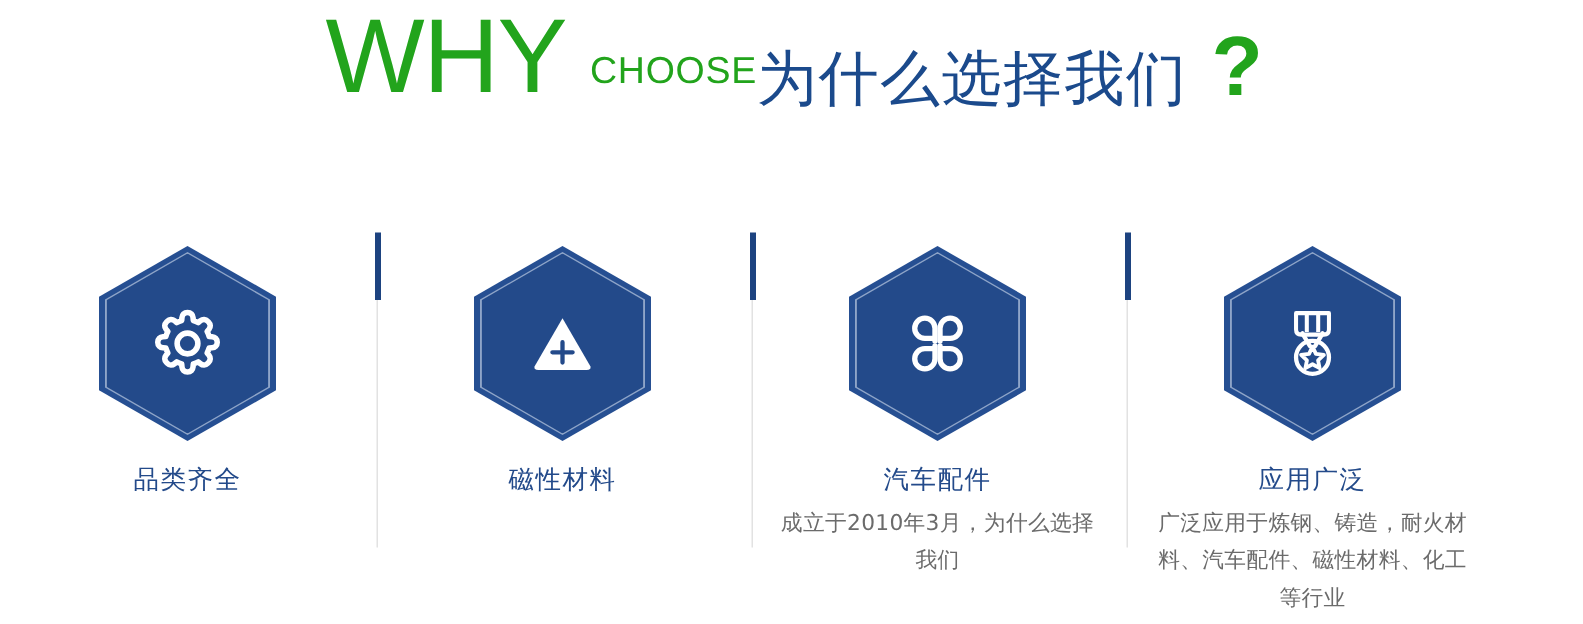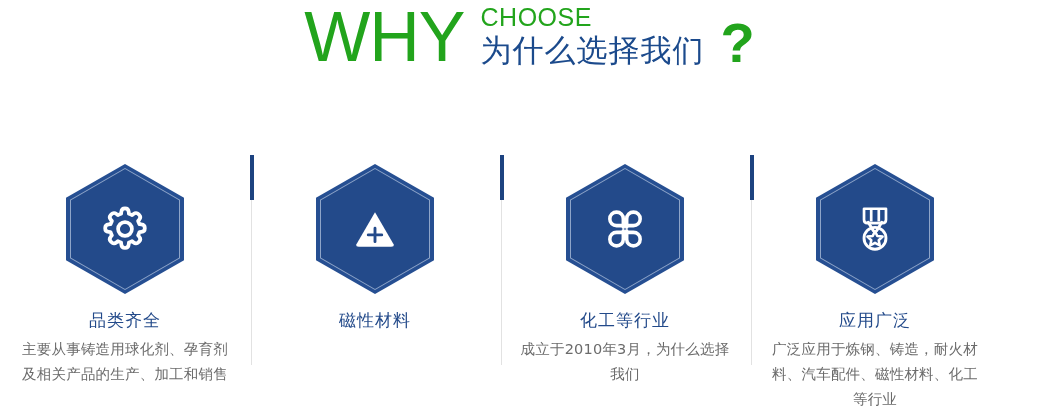--- a/index.html
+++ b/index.html
@@ -21,46 +21,46 @@
     left: 0;
     top: 0;
     width: 1055px;
     height: 100px;
     display: flex;
     justify-content: center;
     align-items: flex-start;
   }
   #title-inner {
     display: flex;
-    align-items: center;
+    align-items: flex-end;
     margin-left: 4px;
   }
   #title-why {
     font-size: 70px;
     line-height: 70px;
     font-weight: 400;
     color: #22a41c;
     letter-spacing: -1px;
     margin-top: 2px;
     font-family: "Liberation Sans", "DejaVu Sans", sans-serif;
   }
   #title-mid {
     display: flex;
-    flex-direction: column;
+    flex-direction: row;
     margin-left: 16px;
     margin-top: 1px;
   }
   #title-choose {
     font-size: 25px;
     line-height: 27px;
     color: #22a41c;
     letter-spacing: 0.5px;
   }
   #title-cn {
-    font-size: 31px;
+    font-size: 40px;
     line-height: 38px;
     color: #1b4a8c;
     letter-spacing: 1px;
     font-family: "DejaVu Sans", "Liberation Sans", sans-serif;
   }
   #title-qmark {
     font-size: 56px;
     line-height: 56px;
     font-weight: 700;
     color: #22a41c;
@@ -184,21 +184,20 @@
       <div class="hex-line"></div>
       <div class="hex-inner"></div>
       <svg class="hex-icon" viewBox="0 0 64 64">
         <g fill="none" stroke="#ffffff" stroke-width="4.4" stroke-linejoin="round" stroke-linecap="round">
           <path d="M32 7.5 c2.7 0 4.2 1.9 4.4 4.1 l0.2 2.3 a18.6 18.6 0 0 1 3.9 1.6 l1.8-1.5 c1.7-1.4 4.1-1.3 5.6 0.3 l0.8 0.8 c1.6 1.6 1.7 3.9 0.3 5.6 l-1.5 1.8 a18.6 18.6 0 0 1 1.6 3.9 l2.3 0.2 c2.2 0.2 4.1 1.7 4.1 4.4 s-1.9 4.2-4.1 4.4 l-2.3 0.2 a18.6 18.6 0 0 1-1.6 3.9 l1.5 1.8 c1.4 1.7 1.3 4-0.3 5.6 l-0.8 0.8 c-1.5 1.6-3.9 1.7-5.6 0.3 l-1.8-1.5 a18.6 18.6 0 0 1-3.9 1.6 l-0.2 2.3 c-0.2 2.2-1.7 4.1-4.4 4.1 s-4.2-1.9-4.4-4.1 l-0.2-2.3 a18.6 18.6 0 0 1-3.9-1.6 l-1.8 1.5 c-1.7 1.4-4.1 1.3-5.6-0.3 l-0.8-0.8 c-1.6-1.6-1.7-3.9-0.3-5.6 l1.5-1.8 a18.6 18.6 0 0 1-1.6-3.9 l-2.3-0.2 c-2.2-0.2-4.1-1.7-4.1-4.4 s1.9-4.2 4.1-4.4 l2.3-0.2 a18.6 18.6 0 0 1 1.6-3.9 l-1.5-1.8 c-1.4-1.7-1.3-4 0.3-5.6 l0.8-0.8 c1.5-1.6 3.9-1.7 5.6-0.3 l1.8 1.5 a18.6 18.6 0 0 1 3.9-1.6 l0.2-2.3 C27.8 9.4 29.3 7.5 32 7.5 Z"></path>
           <circle cx="32" cy="32" r="8.2"></circle>
         </g>
       </svg>
     </div>
     <div class="card-title">品类齐全</div>
-    <div class="card-desc">主要从事铸造用球化剂、孕育剂及相关产品的生产、加工和销售</div>
   </div>
 
   <div class="column">
     <div class="divider"></div>
     <div class="divider-tail"></div>
     <div class="hexwrap">
       <div class="hex-outer"></div>
       <div class="hex-line"></div>
       <div class="hex-inner"></div>
       <svg class="hex-icon" viewBox="0 0 64 64">
@@ -218,21 +217,21 @@
       <div class="hex-inner"></div>
       <svg class="hex-icon" viewBox="0 0 64 64">
         <g fill="none" stroke="#ffffff" stroke-width="4.2" stroke-linejoin="round">
           <path d="M30 30 L30 20 a8 8 0 1 0-8 8 L30 28 Z"></path>
           <path d="M34 30 L34 20 a8 8 0 1 1 8 8 L34 28 Z"></path>
           <path d="M30 34 L30 44 a8 8 0 1 1-8-8 L30 36 Z"></path>
           <path d="M34 34 L34 44 a8 8 0 1 0 8-8 L34 36 Z"></path>
         </g>
       </svg>
     </div>
-    <div class="card-title">化工等行业</div>
+    <div class="card-title">汽车配件</div>
     <div class="card-desc">成立于2010年3月，为什么选择我们</div>
   </div>
 
   <div class="column">
     <div class="divider"></div>
     <div class="divider-tail"></div>
     <div class="hexwrap">
       <div class="hex-outer"></div>
       <div class="hex-line"></div>
       <div class="hex-inner"></div>

